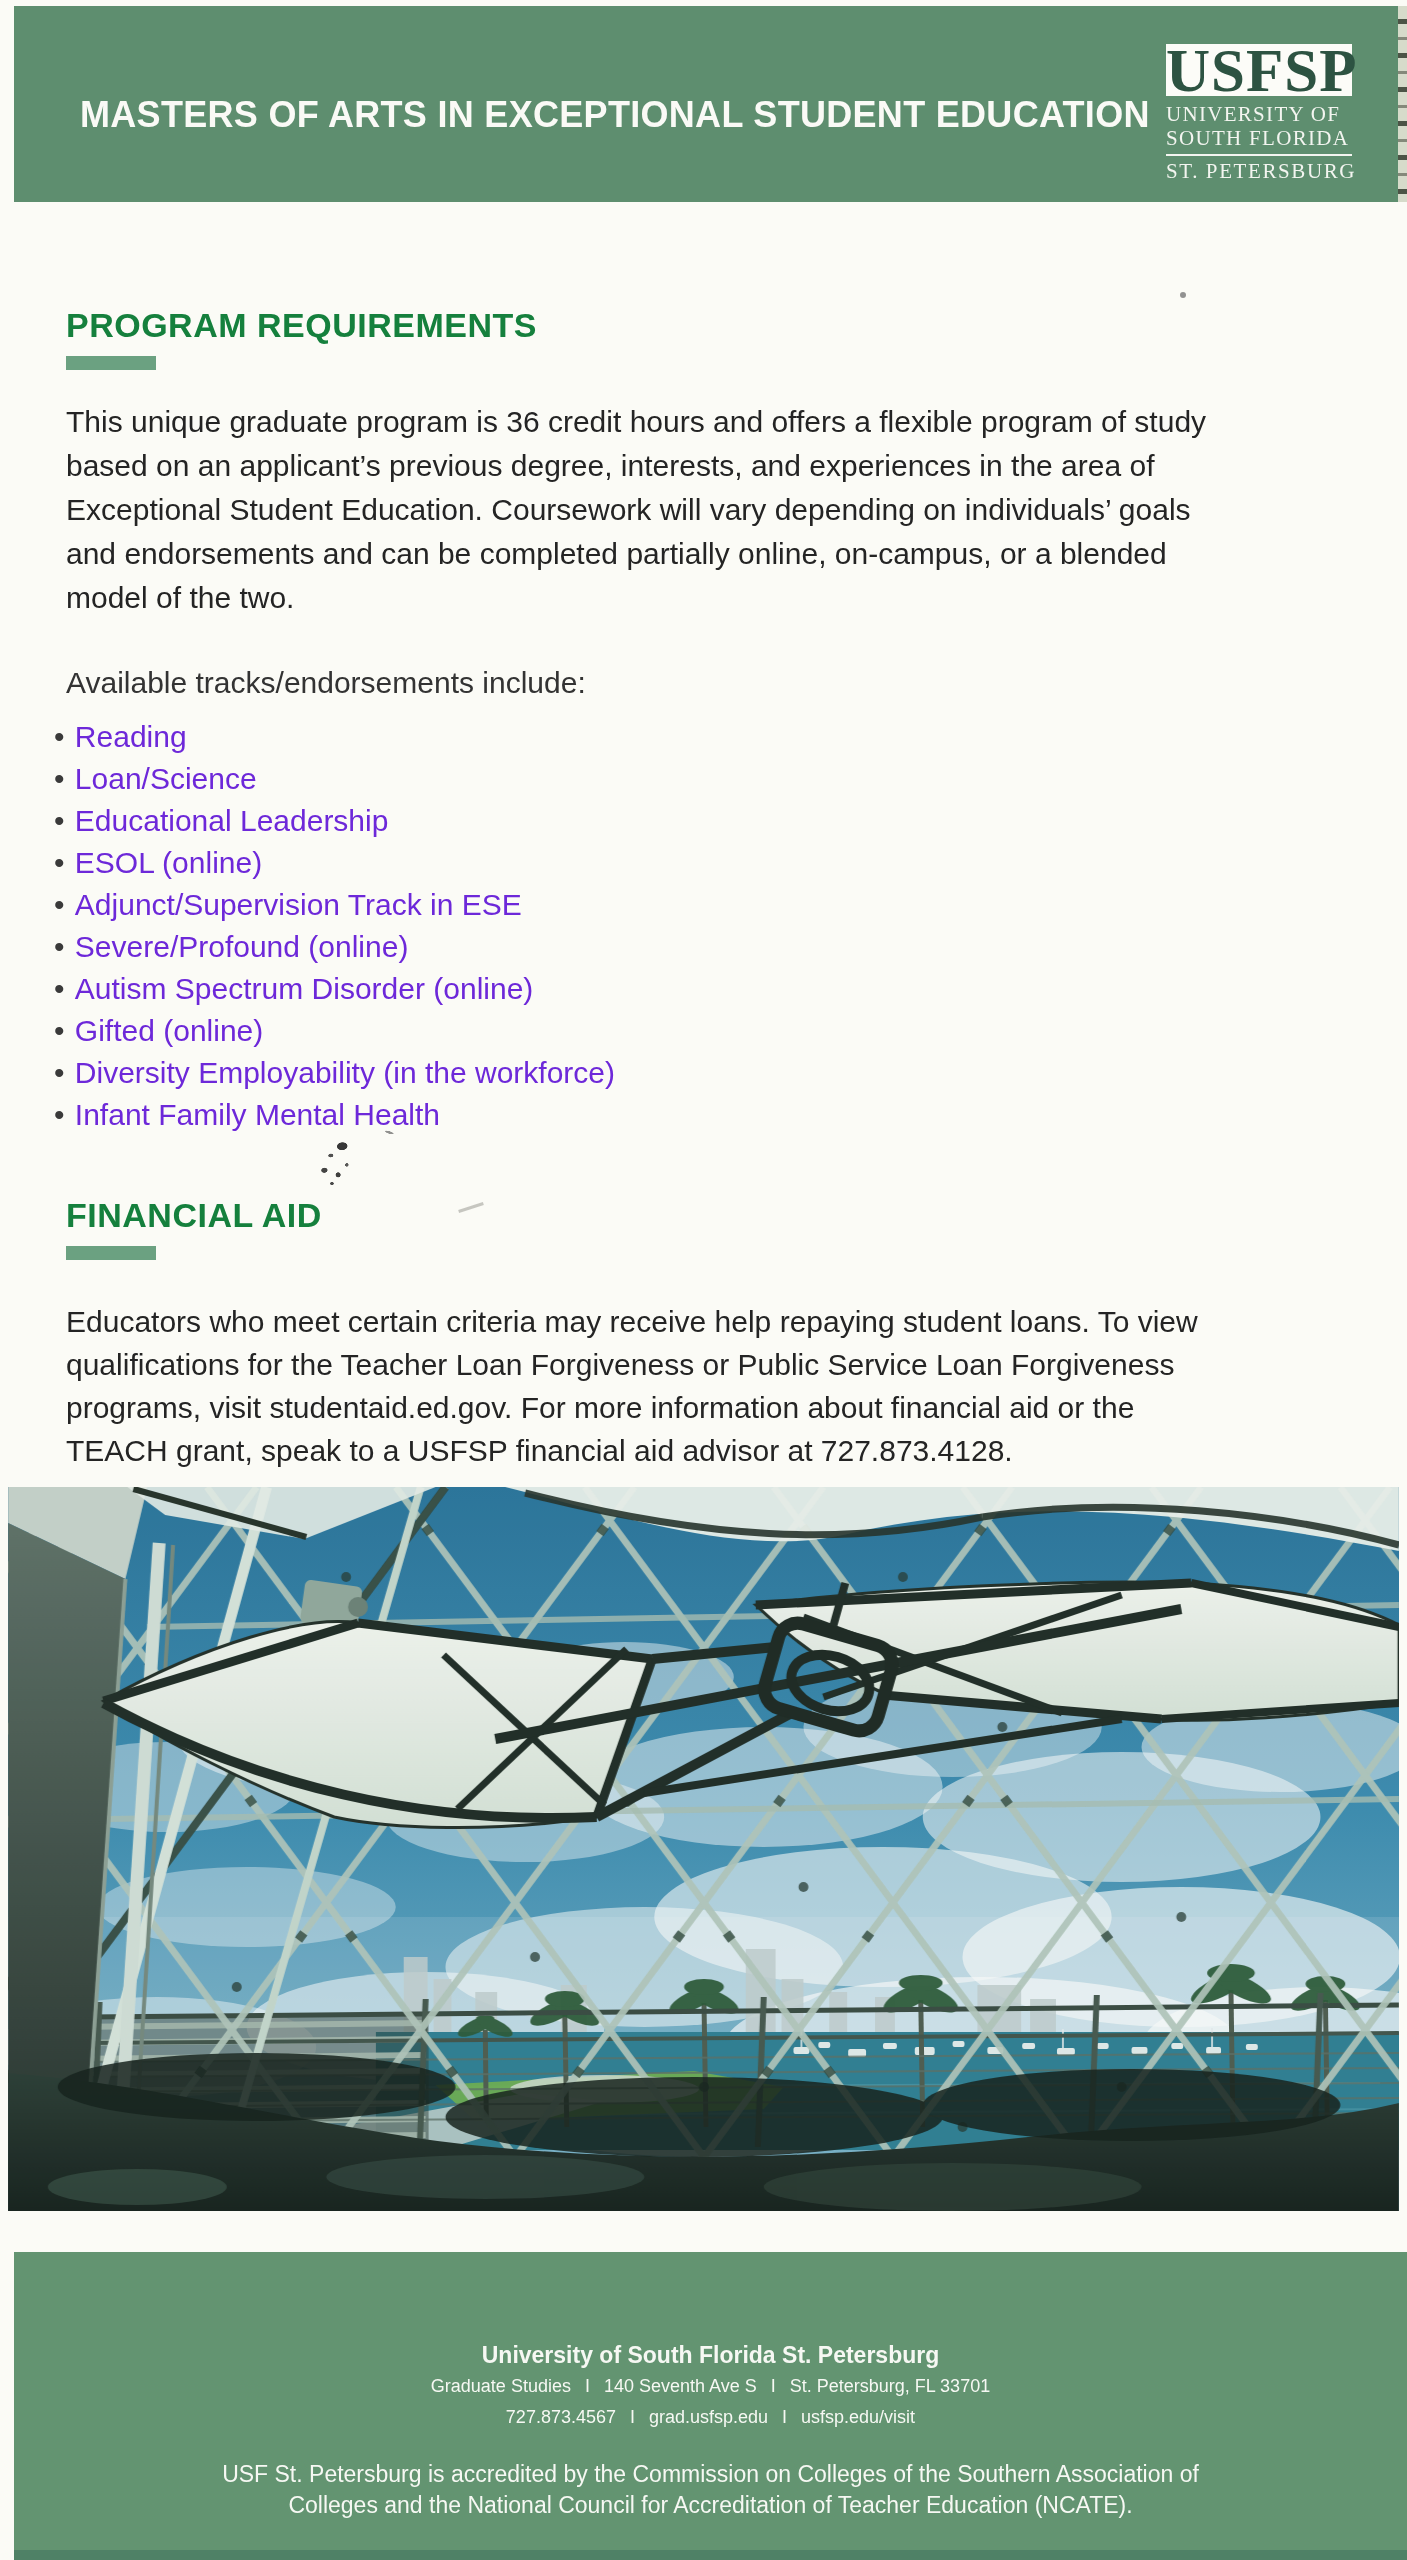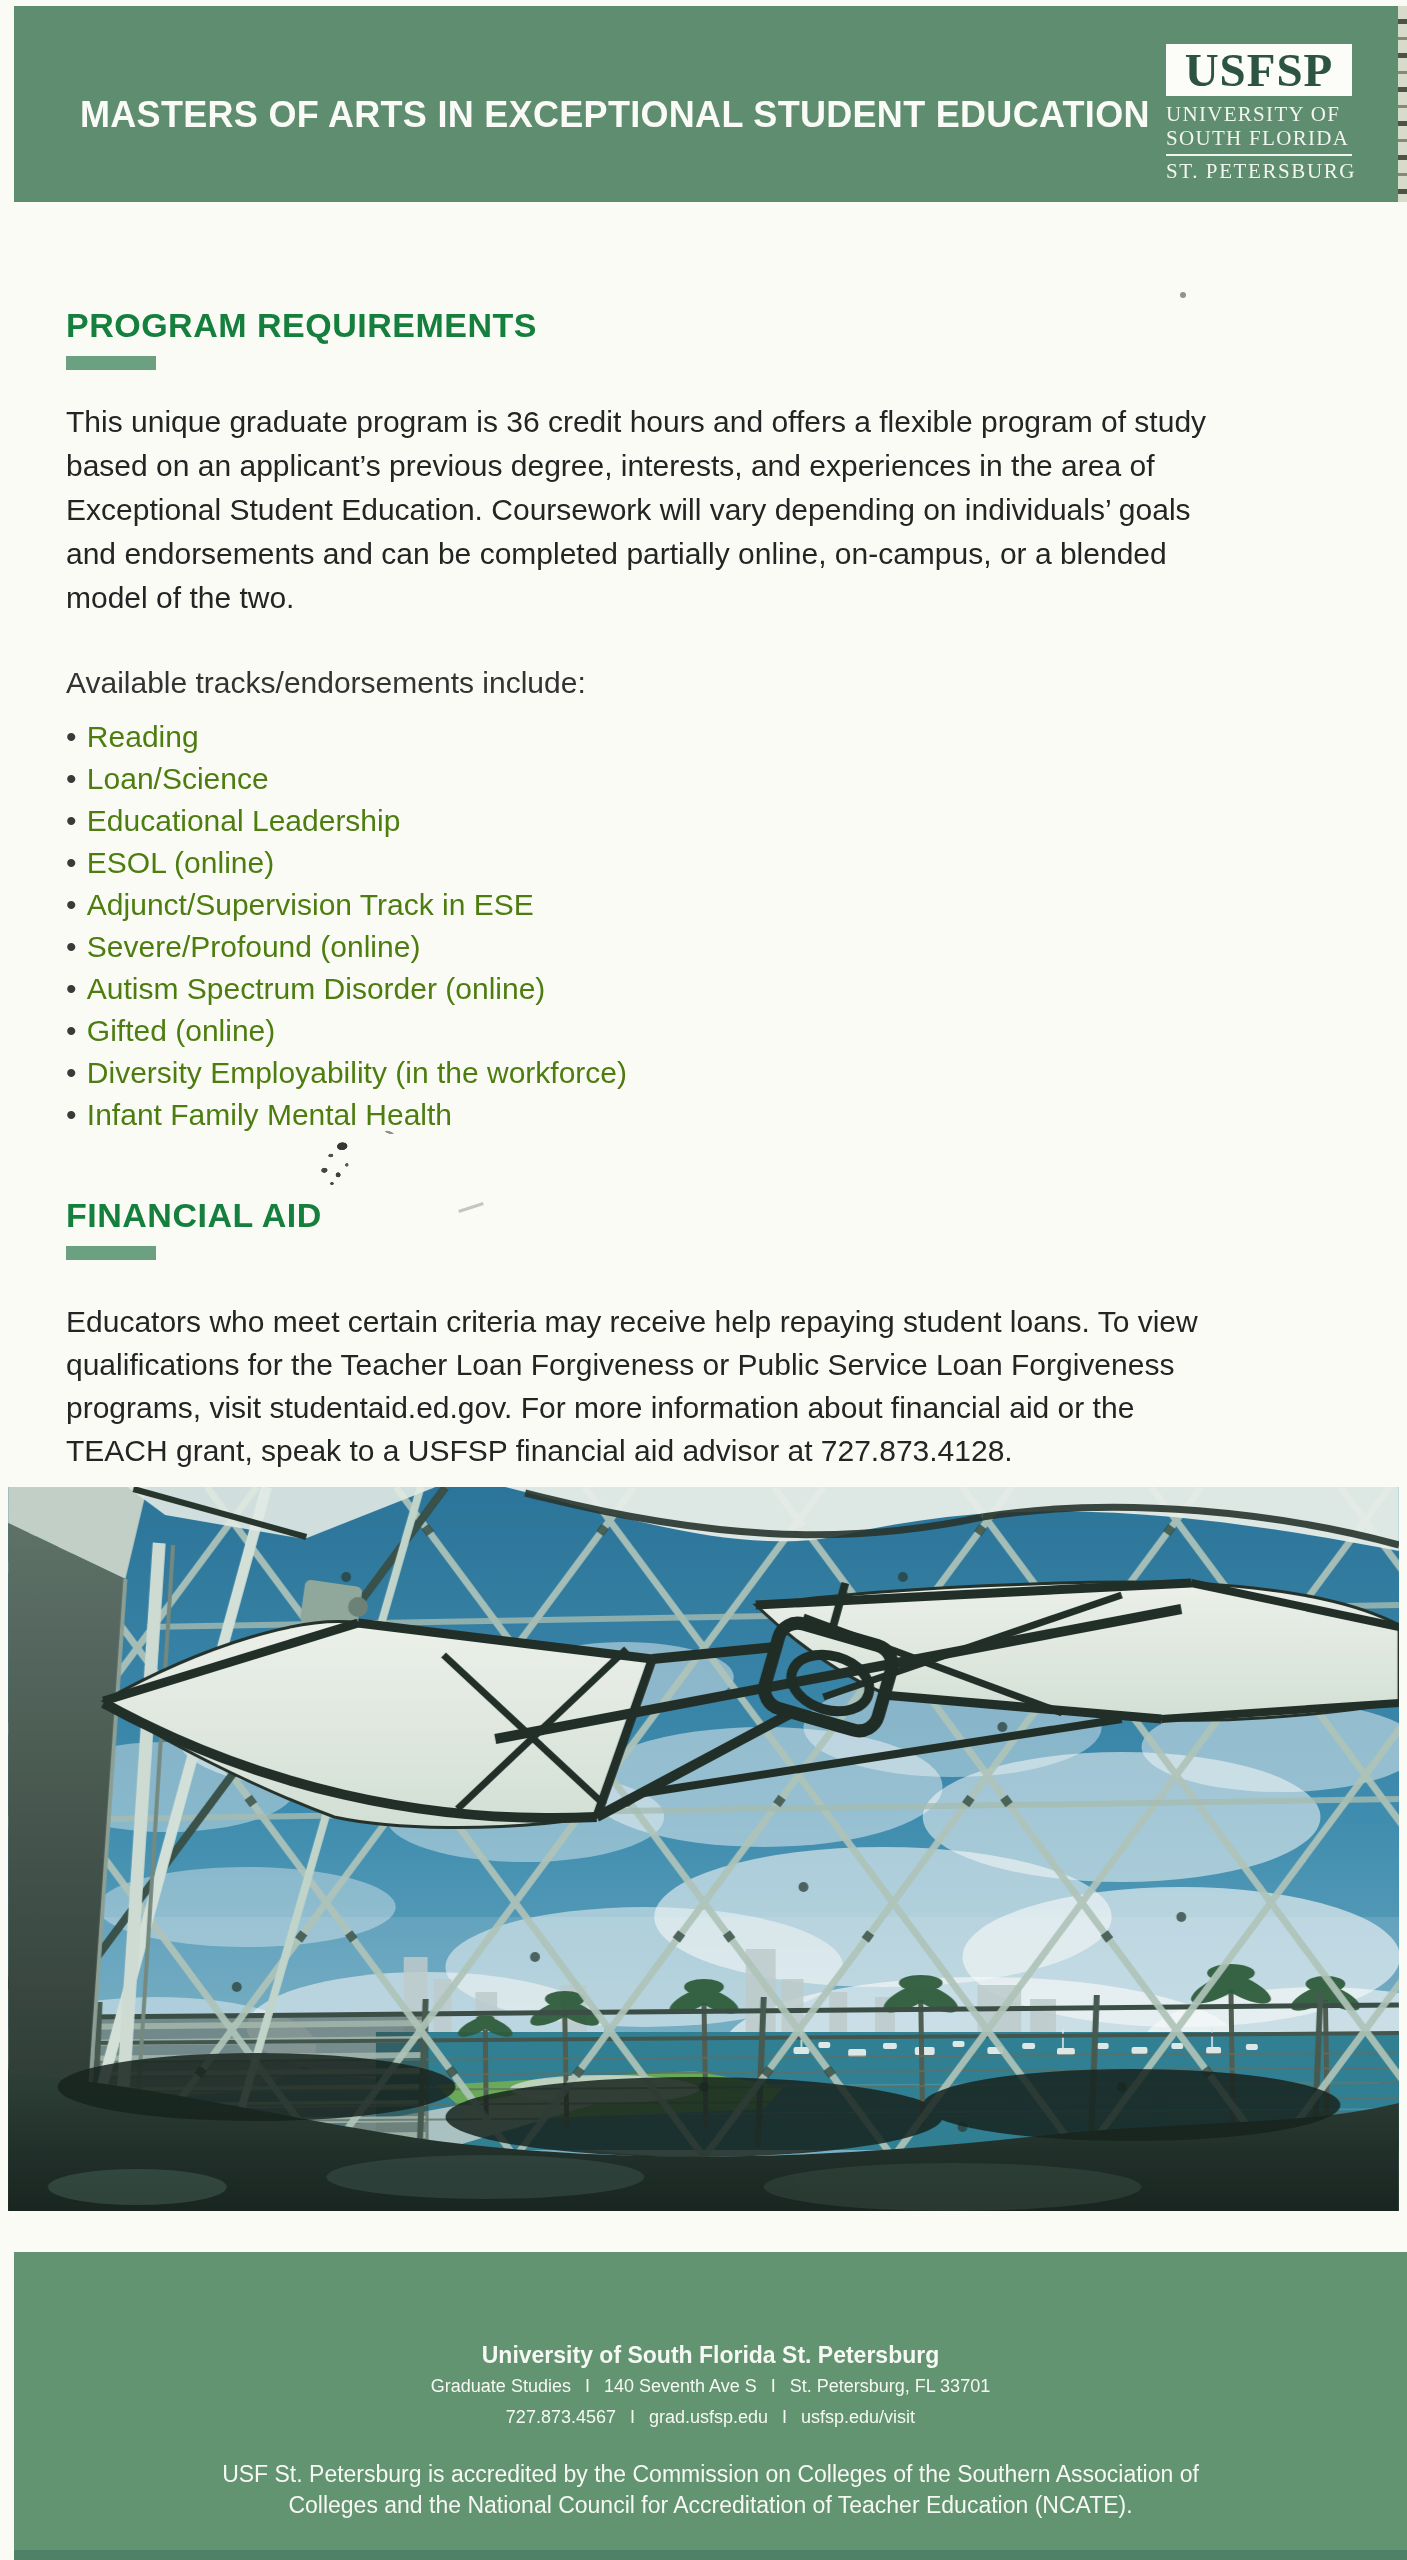--- a/index.html
+++ b/index.html
@@ -5,38 +5,38 @@
   html,body{margin:0;padding:0;background:#d9d9d2;}
   .page{position:relative;width:1407px;height:2560px;background:#fbfbf6;overflow:hidden;
         font-family:"Liberation Sans",sans-serif;color:#262626;}
 
   
   .header{position:absolute;left:14px;top:6px;right:0;height:196px;background:#5e8e6f;}
   .header-title{position:absolute;left:66px;top:88px;font-size:36px;font-weight:bold;
                 color:#fafaf6;letter-spacing:.3px;white-space:nowrap;}
   .logo{position:absolute;left:1152px;top:38px;width:200px;font-family:"Liberation Serif",serif;color:#f3f5f0;}
   .logo-box{width:186px;height:52px;line-height:53px;background:#fcfcf8;color:#2d5342;
-            text-align:center;font-size:47px;font-weight:bold;letter-spacing:1px;}
+            text-align:left;font-size:61px;font-weight:bold;letter-spacing:1px;}
   .logo-sub{font-size:21px;line-height:24px;letter-spacing:1.3px;margin-top:6px;white-space:nowrap;}
   .logo-rule{width:186px;height:2px;background:#f3f5f0;margin:4px 0 3px 0;}
   .logo-city{font-size:21px;letter-spacing:1.6px;white-space:nowrap;}
   .edge-noise{position:absolute;right:0;top:0;width:9px;height:196px;background-color:#ece9da;
       background-image:repeating-linear-gradient(180deg,transparent 0 13px,#4a4a40 13px 18px,
       transparent 18px 31px,#8b897c 31px 34px);opacity:.85;}
 
   
   .heading{position:absolute;left:66px;font-size:34px;font-weight:bold;color:#15803d;
            letter-spacing:.5px;white-space:nowrap;}
   .rule{position:absolute;left:66px;width:90px;height:14px;background:#6ba181;}
   .para{position:absolute;left:66px;font-size:30px;color:#242424;}
   .para .line{white-space:nowrap;}
   .p1 .line{height:44px;line-height:44px;}
   .p2 .line{height:43px;line-height:43px;}
   .intro{position:absolute;left:66px;font-size:30px;color:#333;white-space:nowrap;}
-  .tracks{position:absolute;left:66px;font-size:30px;color:#4d7c0f;}
+  .tracks{position:absolute;left:54px;font-size:30px;color:#6d28d9;}
   .tracks .titem{height:42px;line-height:42px;white-space:nowrap;}
   .tracks .titem::before{content:"• ";margin-right:2px;color:#3a3a3a;}
 
   
   .speck{position:absolute;left:1180px;top:292px;width:6px;height:6px;border-radius:50%;
          background:#6f6f6f;opacity:.75;}
   .smudge{position:absolute;left:314px;top:1138px;width:44px;height:50px;opacity:.88;
       transform:rotate(-6deg);
       background:
       radial-gradient(ellipse 8px 6px at 68% 18%, #1d1d1d 0 60%, transparent 70%),

